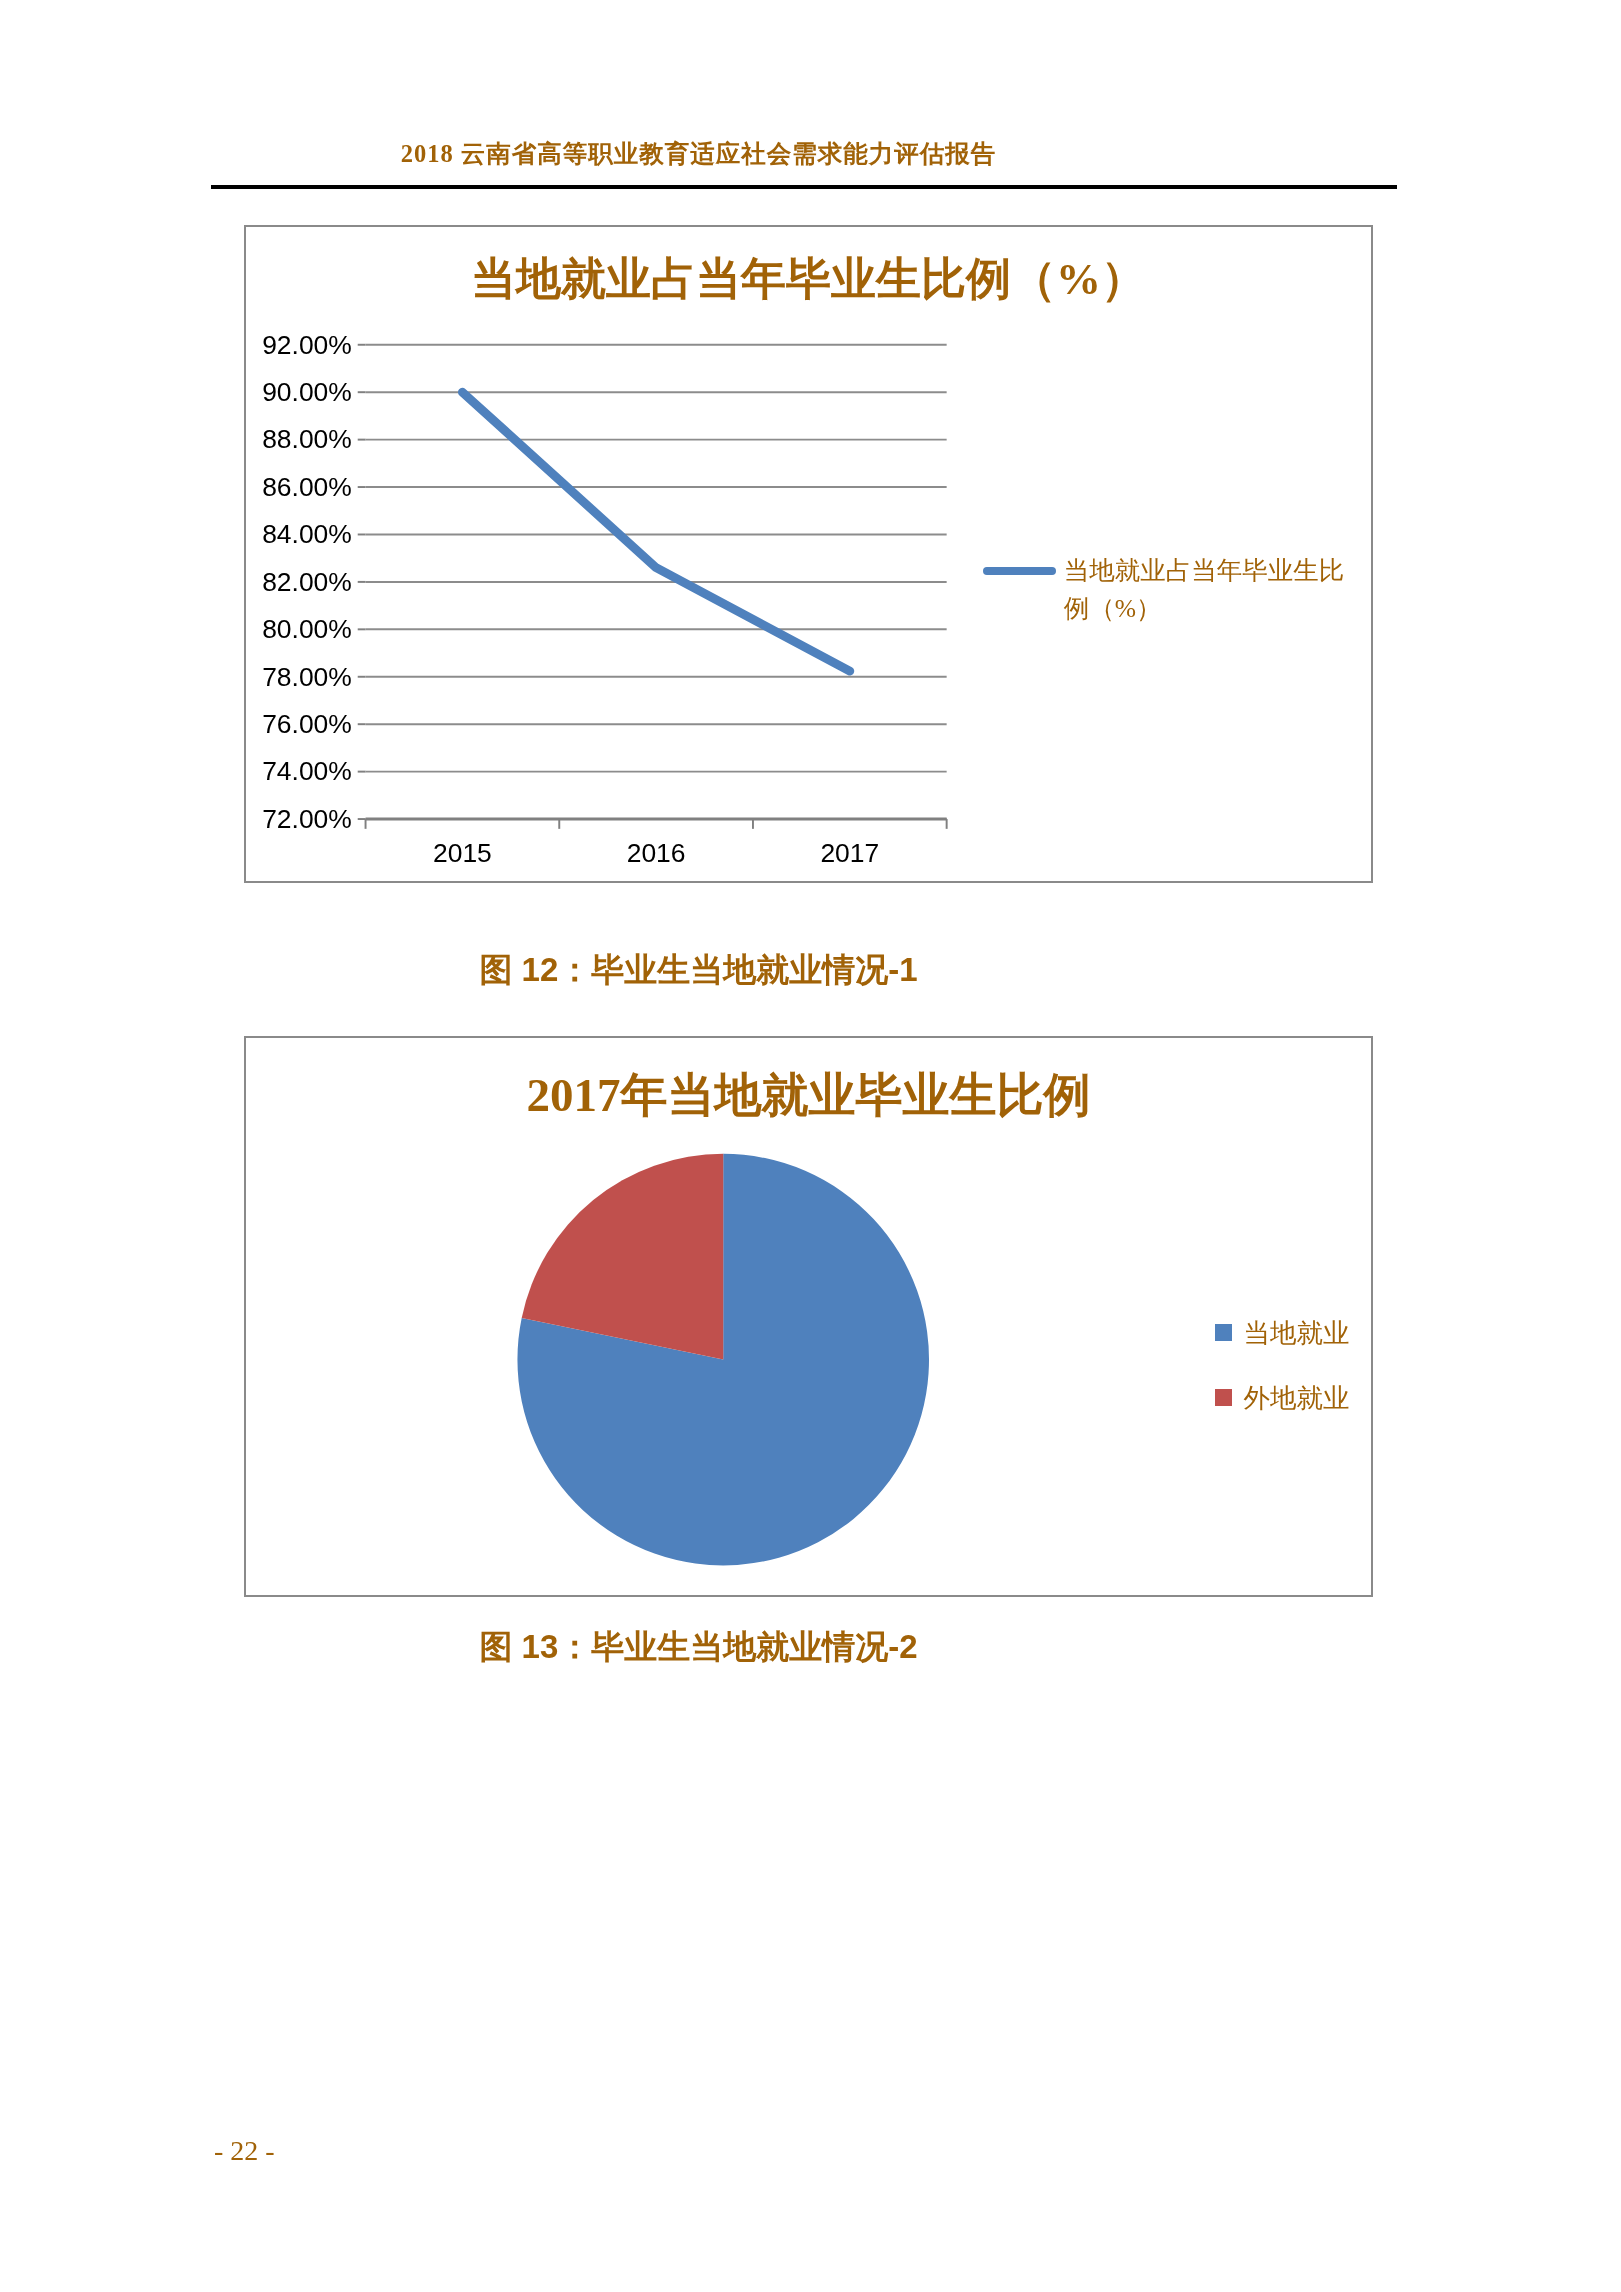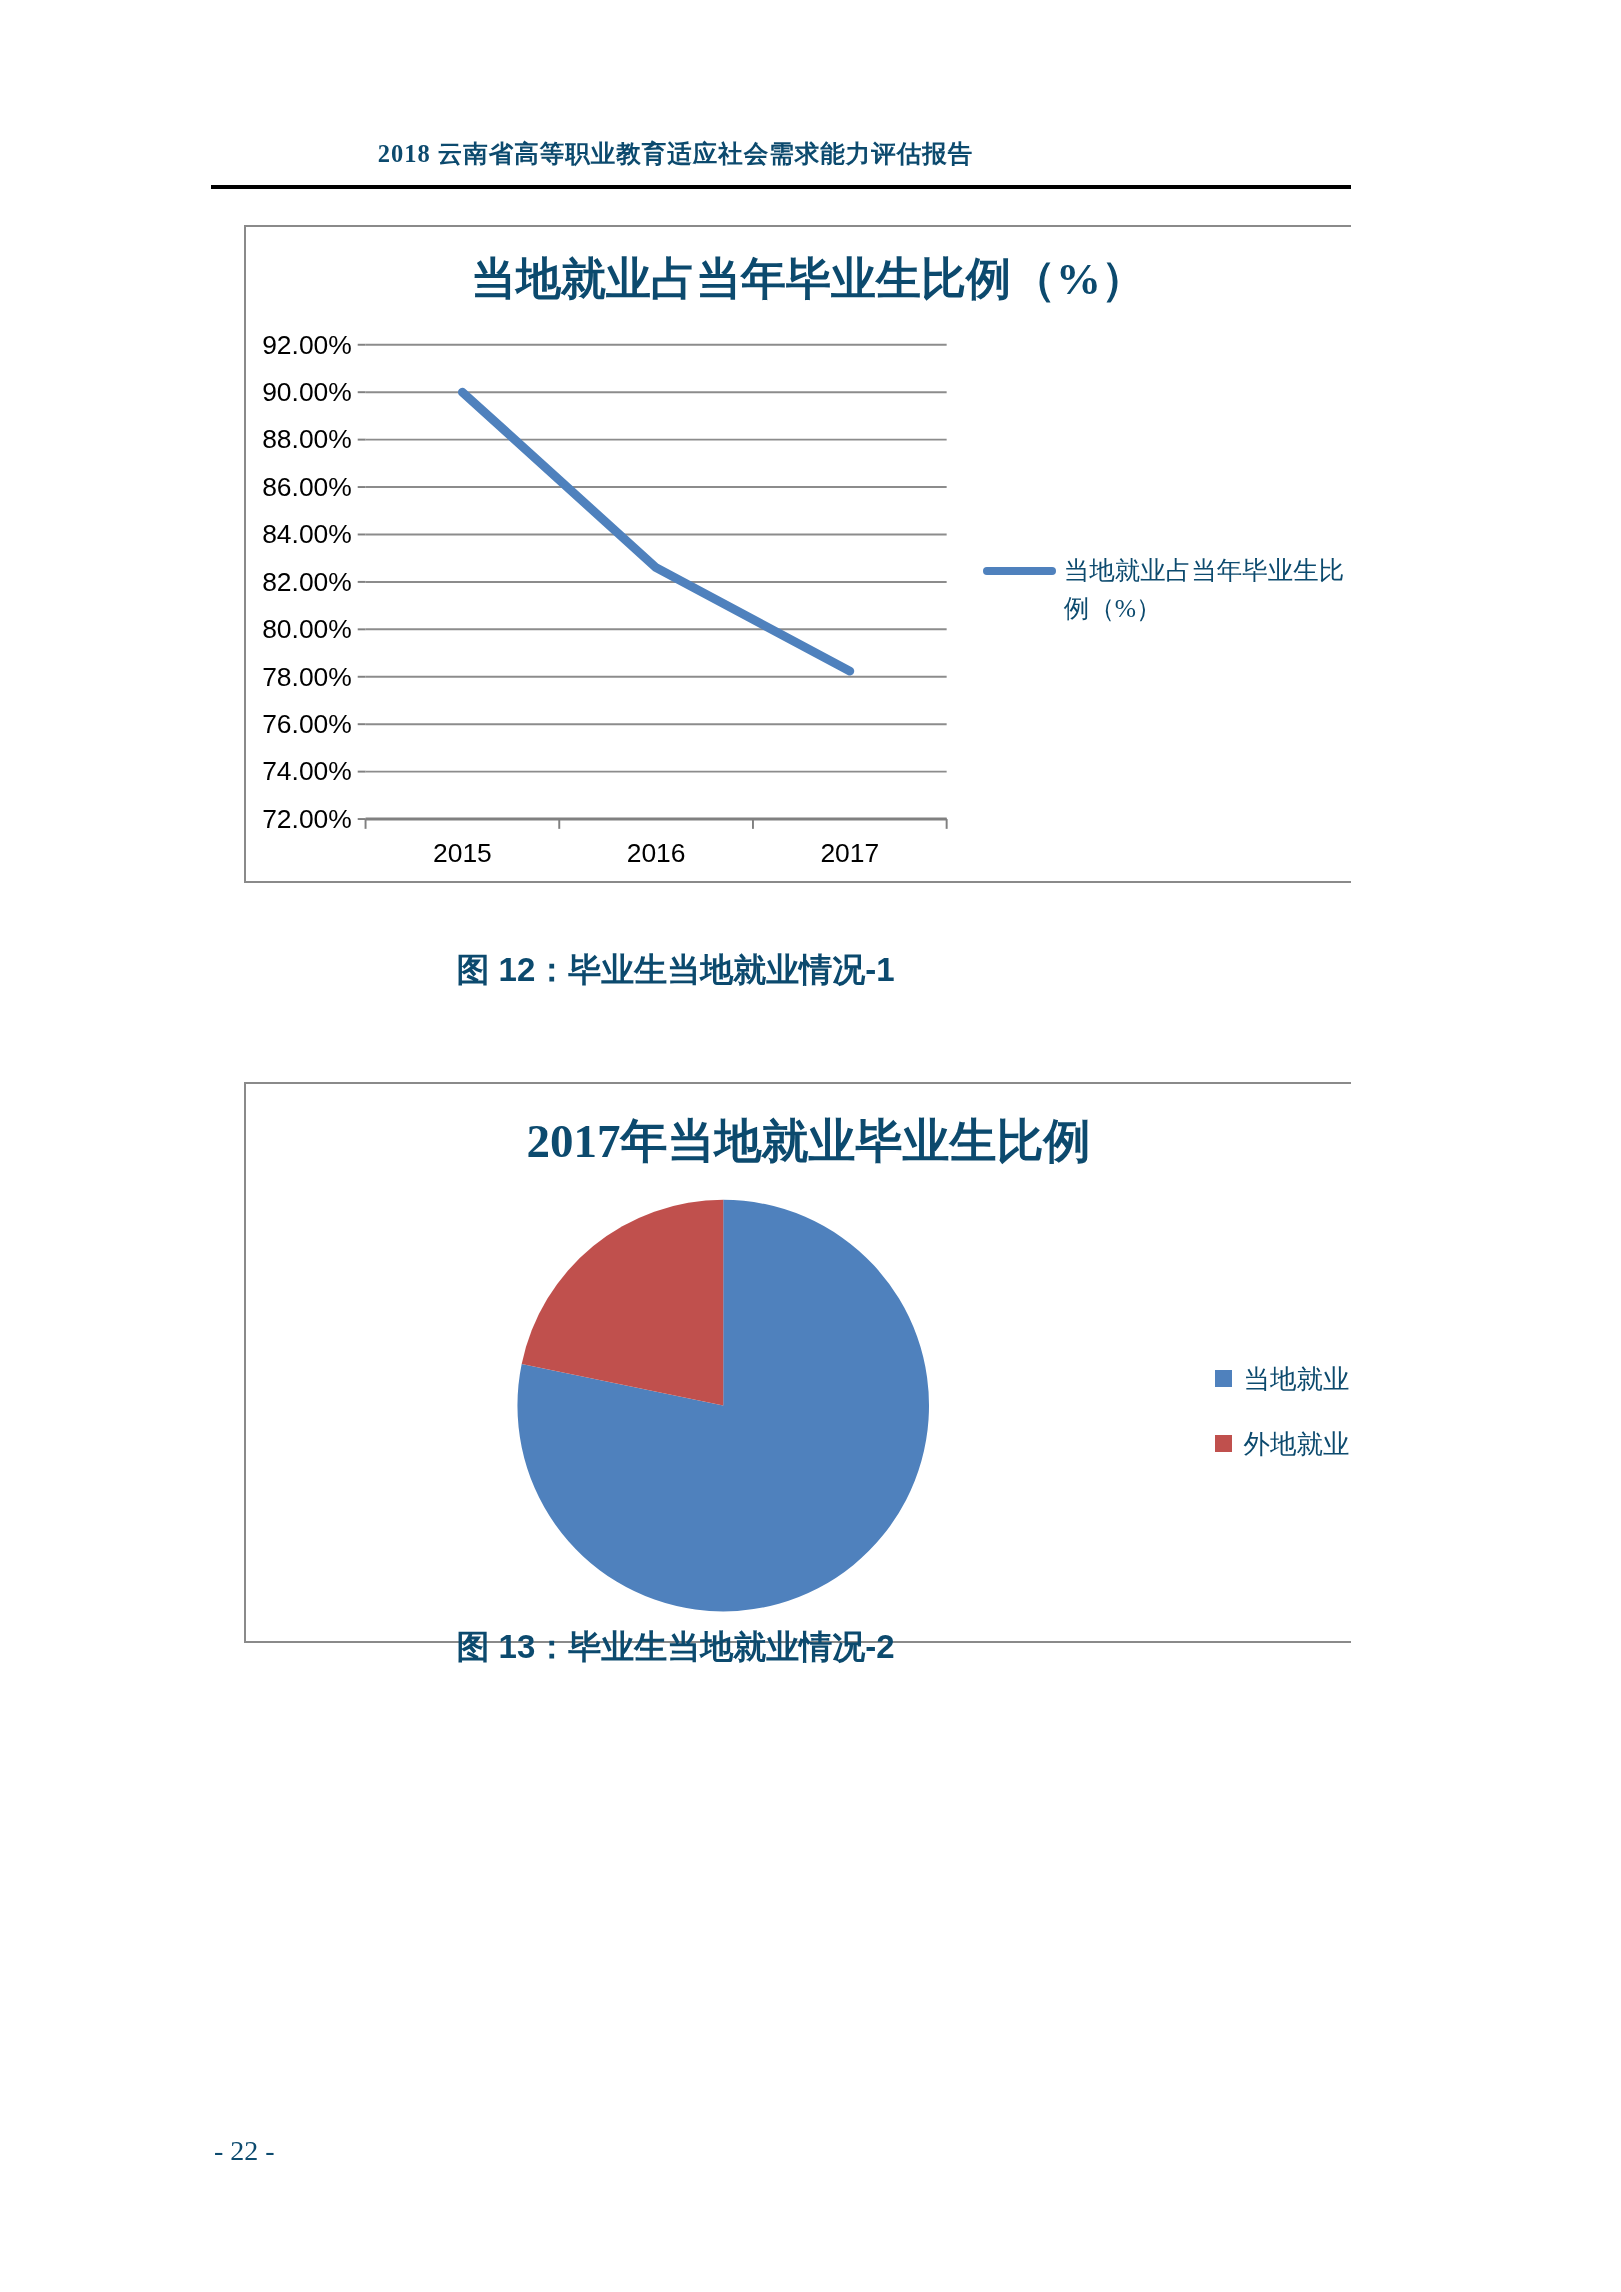--- a/index.html
+++ b/index.html
@@ -1,28 +1,28 @@
 <!DOCTYPE html>
 <html><head>
 <meta charset="utf-8">
 <style>
   html,body{margin:0;padding:0;background:#ffffff;}
   .page{
     position:relative;width:1351px;height:2293px;background:#ffffff;
-    font-family:"Liberation Serif","DejaVu Serif",serif;color:#0c4a6e;overflow:hidden;
+    font-family:"Liberation Serif","DejaVu Serif",serif;color:#a16207;overflow:hidden;padding-left:46px;
   }
   
   .doc-header{position:absolute;left:0;top:137px;width:100%;text-align:center;
     font-size:24.5px;font-weight:bold;letter-spacing:1px;}
   .header-rule{position:absolute;left:211px;top:185px;width:1198px;height:3.9px;background:#000;}
   
   .chart-box{position:absolute;left:244px;width:1129px;border:2.9px solid #8a8a8a;
     background:#fff;box-sizing:border-box;}
   #line-chart-box{top:225px;height:658px;}
-  #pie-chart-box{top:1036px;height:561px;margin-top:46px;}
+  #pie-chart-box{top:1036px;height:561px;}
   .chart-title{position:absolute;left:0;width:100%;text-align:center;font-weight:bold;
     font-family:"Liberation Serif","DejaVu Serif",serif;}
   #line-chart-title{top:21.6px;font-size:45px;}
   #pie-chart-title{top:25.5px;font-size:47px;}
   .chart-svg{position:absolute;left:0;top:0;}
   
   .legend1{position:absolute;left:737px;top:325px;display:flex;align-items:flex-start;}
   .legend1-sample{width:73px;height:8.8px;border-radius:3.9px;margin-top:14.7px;flex:none;}
   .legend1-label{margin-left:7.8px;width:294px;font-size:25.5px;line-height:38px;}
   

